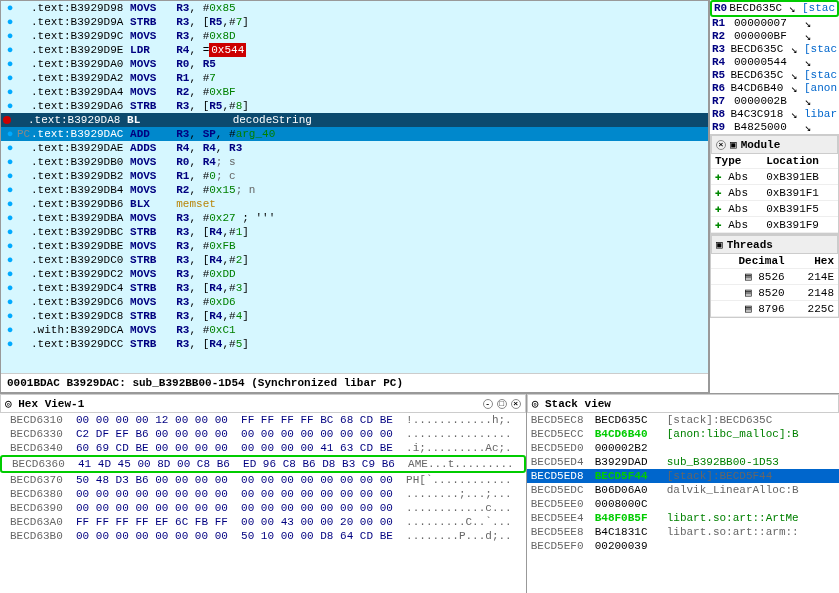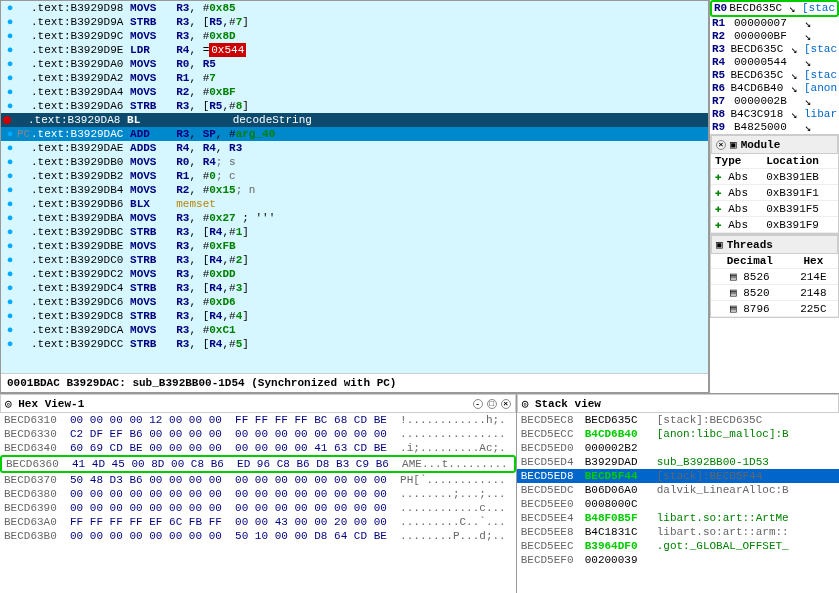--- a/index.html
+++ b/index.html
@@ -7,21 +7,21 @@
 .top{display:flex;flex:1;min-height:0}
 .dis{flex:1;display:flex;flex-direction:column;background:#d6f7ff;border:1px solid #999;overflow:hidden}
 .lines{flex:1;overflow:hidden}
 .ln{display:flex;white-space:pre;height:14px;line-height:14px;padding-left:2px}
 .dot{width:14px;color:#0af;text-align:center}
 .bp{width:8px;height:8px;background:#c00;border-radius:50%;margin:3px 3px 0 0}
 .pc{width:14px;color:#888}
 .addr{color:#000}
 .op{color:#000080;font-weight:bold}
 .reg{color:#000080;font-weight:bold}
-.num{color:#008000;font-weight:bold}
+.num{color:#008000;font-weight:normal}
 .hex-hl{background:#c00;color:#fff;padding:0 2px}
 .call{color:#b8860b}
 .cmt{color:#666}
 .curline{background:#0c4a6e;color:#fff}
 .curline .addr,.curline .op,.curline .reg{color:#fff}
 .selline{background:#0088cc}
 .selline .addr{color:#fff}
 .status{background:#fff;border-top:1px solid #ccc;padding:3px 6px;font-weight:bold}
 .right{width:130px;display:flex;flex-direction:column;border-left:1px solid #999}
 .regs{background:#fff;font-size:10px}
@@ -29,27 +29,27 @@
 .regs .rname{color:#000080;font-weight:bold;width:22px}
 .regs .rval{width:64px}
 .r0box{border:2px solid #0c0;border-radius:3px}
 .link{color:#06c}
 .panel-title{background:#eee;border:1px solid #ccc;padding:2px 4px;font-weight:bold;display:flex;align-items:center;gap:4px}
 .mod{flex:0 0 auto;background:#fff;border:1px solid #ccc}
 .mod table{width:100%;border-collapse:collapse;font-size:10px}
 .mod th,.mod td{text-align:left;padding:1px 4px;border-bottom:1px solid #eee}
 .thr{background:#fff;border:1px solid #ccc}
 .thr table{width:100%;border-collapse:collapse;font-size:10px}
-.thr th,.thr td{text-align:center;padding:1px 4px;border-bottom:1px solid #eee}
+.thr th,.thr td{text-align:right;padding:1px 4px;border-bottom:1px solid #eee}
 .bottom{display:flex;height:200px;border-top:1px solid #999}
 .hex{flex:1.6;display:flex;flex-direction:column;border-right:1px solid #999}
 .hex-title{background:#fff;border:1px solid #ccc;padding:2px 4px;font-weight:bold;display:flex;align-items:center}
 .hex-title .ctrls{margin-left:auto;display:flex;gap:4px}
 .hex-body{flex:1;background:#fff;overflow:hidden}
-.hln{white-space:pre;padding:0 4px;line-height:14px}
+.hln{white-space:pre;padding:0 10px;line-height:14px}
 .hln .ha{color:#666}
 .hln .hb{color:#000080}
 .hln .ht{color:#666}
 .hln .hy{color:#b8860b}
 .hbox{border:2px solid #0c0;border-radius:3px}
 .hl-byte{background:#06c;color:#fff}
 .stack{flex:1;display:flex;flex-direction:column}
 .stk-body{flex:1;background:#fff;overflow:hidden}
 .sln{display:flex;white-space:pre;padding:0 4px;line-height:14px;font-size:10px}
 .sln .sa{color:#666;width:64px}
@@ -83,24 +83,24 @@
         <div class="ln"><span class="dot">●</span><span class="pc"></span><span class="addr">.text:B3929DB4 </span><span class="op">MOVS   </span>         <span class="reg">R2</span>, #<span class="num">0x15</span>             <span class="cmt">; n</span></div>
         <div class="ln"><span class="dot">●</span><span class="pc"></span><span class="addr">.text:B3929DB6 </span><span class="op">BLX    </span>         <span class="call">memset</span></div>
         <div class="ln"><span class="dot">●</span><span class="pc"></span><span class="addr">.text:B3929DBA </span><span class="op">MOVS   </span>         <span class="reg">R3</span>, #<span class="num">0x27</span> ; '''</div>
         <div class="ln"><span class="dot">●</span><span class="pc"></span><span class="addr">.text:B3929DBC </span><span class="op">STRB   </span>         <span class="reg">R3</span>, [<span class="reg">R4</span>,#<span class="num">1</span>]</div>
         <div class="ln"><span class="dot">●</span><span class="pc"></span><span class="addr">.text:B3929DBE </span><span class="op">MOVS   </span>         <span class="reg">R3</span>, #<span class="num">0xFB</span></div>
         <div class="ln"><span class="dot">●</span><span class="pc"></span><span class="addr">.text:B3929DC0 </span><span class="op">STRB   </span>         <span class="reg">R3</span>, [<span class="reg">R4</span>,#<span class="num">2</span>]</div>
         <div class="ln"><span class="dot">●</span><span class="pc"></span><span class="addr">.text:B3929DC2 </span><span class="op">MOVS   </span>         <span class="reg">R3</span>, #<span class="num">0xDD</span></div>
         <div class="ln"><span class="dot">●</span><span class="pc"></span><span class="addr">.text:B3929DC4 </span><span class="op">STRB   </span>         <span class="reg">R3</span>, [<span class="reg">R4</span>,#<span class="num">3</span>]</div>
         <div class="ln"><span class="dot">●</span><span class="pc"></span><span class="addr">.text:B3929DC6 </span><span class="op">MOVS   </span>         <span class="reg">R3</span>, #<span class="num">0xD6</span></div>
         <div class="ln"><span class="dot">●</span><span class="pc"></span><span class="addr">.text:B3929DC8 </span><span class="op">STRB   </span>         <span class="reg">R3</span>, [<span class="reg">R4</span>,#<span class="num">4</span>]</div>
-        <div class="ln"><span class="dot">●</span><span class="pc"></span><span class="addr">.text:B3929DCA </span><span class="op">MOVS   </span>         <span class="reg">R3</span>, #<span class="num">0xC1</span></div>
+        <div class="ln"><span class="dot">●</span><span class="pc"></span><span class="addr">.with:B3929DCA </span><span class="op">MOVS   </span>         <span class="reg">R3</span>, #<span class="num">0xC1</span></div>
         <div class="ln"><span class="dot">●</span><span class="pc"></span><span class="addr">.text:B3929DCC </span><span class="op">STRB   </span>         <span class="reg">R3</span>, [<span class="reg">R4</span>,#<span class="num">5</span>]</div>
       </div>
-    <div class="status">0001BDAC  B3929DAC: sub_B392BB00-1D54  (Synchronized with PC)</div>
+    <div class="status">0001BDAC  B3929DAC: sub_B392BB00-1D54  (Synchronized libar PC)</div>
   </div>
   <div class="right">
     <div class="regs" id="regs">
         <div class="rln r0box"><span class="rname">R0</span> <span class="rval">BECD635C</span> ↘ <span class="link">[stac</span></div>
         <div class="rln"><span class="rname">R1</span> <span class="rval">00000007</span> ↘ </div>
         <div class="rln"><span class="rname">R2</span> <span class="rval">000000BF</span> ↘ </div>
         <div class="rln"><span class="rname">R3</span> <span class="rval">BECD635C</span> ↘ <span class="link">[stac</span></div>
         <div class="rln"><span class="rname">R4</span> <span class="rval">00000544</span> ↘ </div>
         <div class="rln"><span class="rname">R5</span> <span class="rval">BECD635C</span> ↘ <span class="link">[stac</span></div>
         <div class="rln"><span class="rname">R6</span> <span class="rval">B4CD6B40</span> ↘ <span class="link">[anon</span></div>
@@ -200,17 +200,16 @@
     <div class="stk-body" id="stk-body">
         <div class="sln"><span class="sa">BECD5EC8</span><span class="sv " style="">BECD635C</span><span class="sd">[stack]:BECD635C</span></div>
         <div class="sln"><span class="sa">BECD5ECC</span><span class="sv" style="color:#0c0;font-weight:bold">B4CD6B40</span><span class="green">[anon:libc_malloc]:B</span></div>
         <div class="sln"><span class="sa">BECD5ED0</span><span class="sv " style="">000002B2</span></div>
         <div class="sln"><span class="sa">BECD5ED4</span><span class="sv " style="">B3929DAD</span><span class="green">sub_B392BB00-1D53</span></div>
         <div class="sln sel"><span class="sa">BECD5ED8</span><span class="sv  green" style="color:#0c0;font-weight:bold">BECD5F44</span><span class="sd">[stack]:BECD5F44</span></div>
         <div class="sln"><span class="sa">BECD5EDC</span><span class="sv " style="">B06D06A0</span><span class="sd">dalvik_LinearAlloc:B</span></div>
         <div class="sln"><span class="sa">BECD5EE0</span><span class="sv " style="">0008000C</span></div>
         <div class="sln"><span class="sa">BECD5EE4</span><span class="sv" style="color:#0c0;font-weight:bold">B48F0B5F</span><span class="green">libart.so:art::ArtMe</span></div>
         <div class="sln"><span class="sa">BECD5EE8</span><span class="sv " style="">B4C1831C</span><span class="sd">libart.so:art::arm::</span></div>
-        <div class="sln"><span class="sa">BECD5EEC</span><span class="sv" style="color:#0c0;font-weight:bold">B3964DF0</span><span class="green">.got:_GLOBAL_OFFSET_</span></div>
         <div class="sln"><span class="sa">BECD5EF0</span><span class="sv " style="">00200039</span></div>
       </div>
   </div>
 </div>
 
 </body></html>

